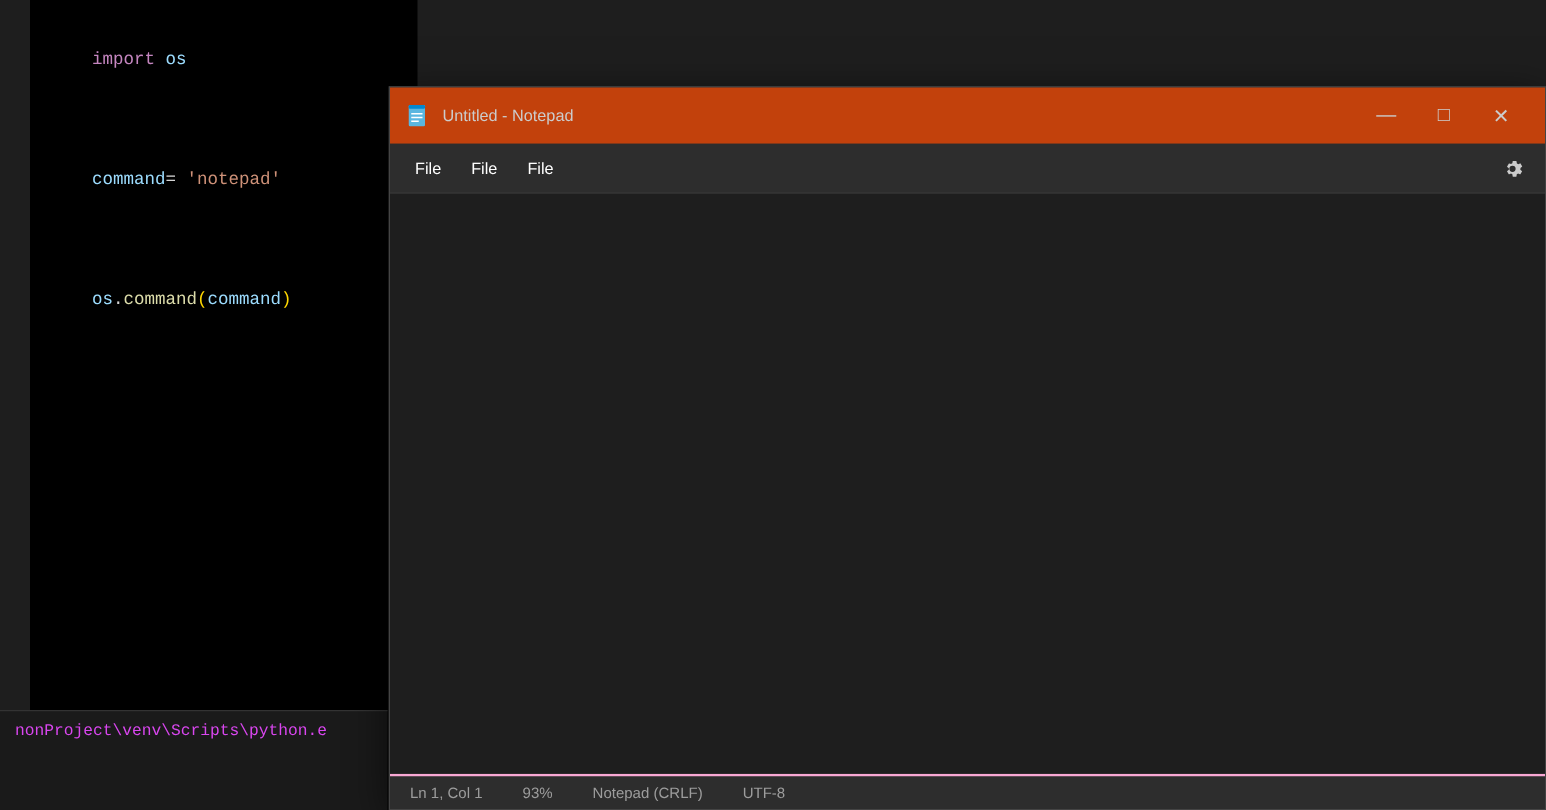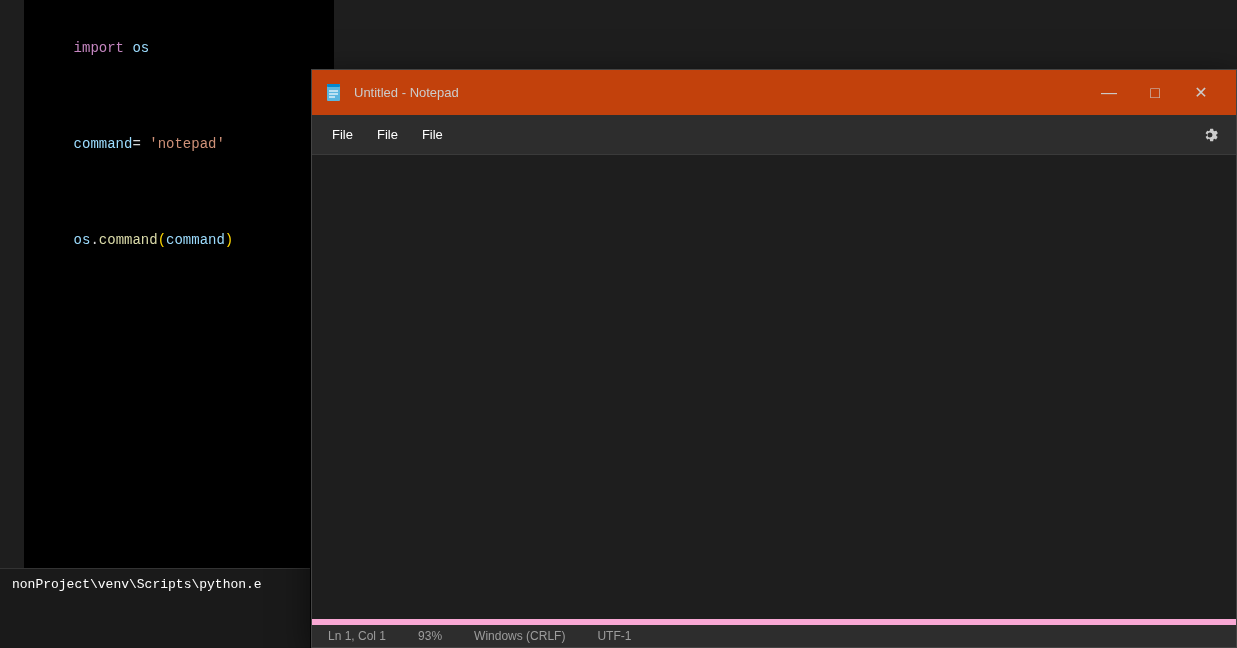--- a/index.html
+++ b/index.html
@@ -44,21 +44,21 @@
       bottom: 0; left: 0;
       width: 310px;
       height: 80px;
       background: #1a1a1a;
       border-top: 1px solid #333;
       padding: 8px 12px;
     }
 
     .terminal-text {
       font-size: 13px;
-      color: #ffffff;
+      color: #d946ef;
       white-space: pre;
     }
 
     
     .notepad-window {
       position: absolute;
       top: 69px;
       left: 311px;
       width: 926px;
       height: 579px;
@@ -152,21 +152,21 @@
       background: #1e1e1e;
       position: relative;
     }
 
     
     .status-bar {
       display: flex;
       align-items: center;
       height: 28px;
       background: #2d2d2d;
-      border-top: 6px solid #f9a8d4;
+      border-top: 2px solid #f9a8d4;
       padding: 0 16px;
       gap: 32px;
       flex-shrink: 0;
     }
 
     .status-item {
       font-size: 12px;
       color: #9d9d9d;
       font-family: 'Segoe UI', sans-serif;
     }
@@ -222,16 +222,16 @@
         <path d="M9 11.5a2.5 2.5 0 1 1 0-5 2.5 2.5 0 0 1 0 5zm6.4-2.5c0-.2 0-.4-.1-.6l1.3-1a.3.3 0 0 0 .1-.4l-1.3-2.2a.3.3 0 0 0-.4-.1l-1.5.6a4.5 4.5 0 0 0-1-.6L12.2 3a.3.3 0 0 0-.3-.3h-2.5a.3.3 0 0 0-.3.3l-.2 1.6a4.5 4.5 0 0 0-1 .6L6.4 4.8a.3.3 0 0 0-.4.1L4.7 7.1a.3.3 0 0 0 .1.4l1.3 1a4.6 4.6 0 0 0 0 1.2l-1.3 1a.3.3 0 0 0-.1.4l1.3 2.2c.1.2.3.2.4.1l1.5-.6c.3.2.6.4 1 .6l.2 1.6c0 .2.1.3.3.3h2.5c.2 0 .3-.1.3-.3l.2-1.6c.4-.2.7-.4 1-.6l1.5.6c.2.1.4 0 .4-.1l1.3-2.2a.3.3 0 0 0-.1-.4l-1.3-1c.1-.2.1-.4.1-.6z"></path>
       </svg>
     </div>
   </div>
 
   <div class="editor-area"></div>
 
   <div class="status-bar">
     <span class="status-item">Ln 1, Col 1</span>
     <span class="status-item">93%</span>
-    <span class="status-item">Windows (CRLF)</span>
-    <span class="status-item">UTF-1</span>
+    <span class="status-item">Notepad (CRLF)</span>
+    <span class="status-item">UTF-8</span>
   </div>
 </div>
 
 </body></html>

